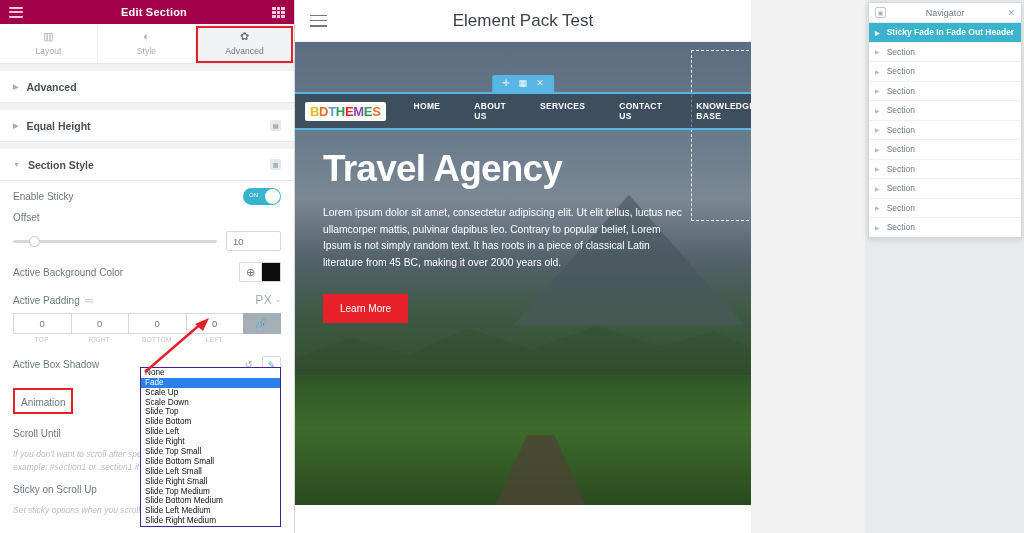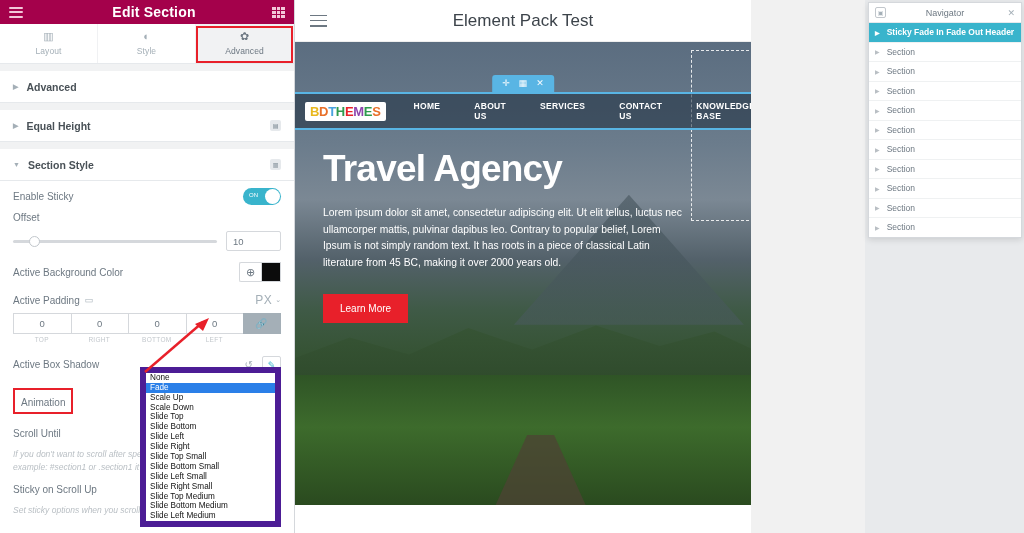--- a/index.html
+++ b/index.html
@@ -18,21 +18,21 @@
     border-right: 1px solid #d5d8dc;
     overflow: hidden;
   }
   #panel-header {
     height: 24px; background: #a4014b;
     display: flex; align-items: center; justify-content: space-between;
     padding: 0 9px;
   }
   #panel-header .title {
     position: absolute; left: 14px; right: 0; text-align: center;
-    color: #fff; font-size: 14px; font-weight: 700; letter-spacing: .2px;
+    color: #fff; font-size: 11px; font-weight: 700; letter-spacing: .2px;
     pointer-events: none;
   }
   .hamburger { width: 14px; height: 11px; display: flex; flex-direction: column;
     justify-content: space-between; z-index: 2; }
   .hamburger i { display: block; height: 2px; background: #f3c7d9; border-radius: 1px; }
   .gridicon { width: 13px; height: 11px; z-index: 2;
     display: grid; grid-template-columns: repeat(3, 1fr); grid-template-rows: repeat(3, 1fr); gap: 1px; }
   .gridicon i { background: #f3c7d9; display: block; }
 
   
@@ -115,21 +115,21 @@
     width: 140px; height: 19px; border: 1px solid #d5d8dc; border-radius: 2px;
     background: #fff; display: flex; align-items: center; padding: 0 6px;
     font-size: 9.5px; color: #6d7882; cursor: pointer;
   }
   .select-box .caret { margin-left: auto; font-size: 7px; color: #a4afb7; }
   #animation-label-box {
     border: 2px solid #e8202a; padding: 2px 6px; display: inline-block;
   }
   #dropdown-list {
     position: absolute; left: 140px; top: 367px; width: 141px;
-    background: #fff; border: 6px solid #4c1d95; z-index: 40;
+    background: #fff; border: 1px solid #4c1d95; z-index: 40;
     max-height: 160px; overflow: hidden;
   }
   .dd-item { height: 9.9px; padding: 0 4px; font-size: 8.2px; color: #111;
     display: flex; align-items: center; cursor: pointer; line-height: 1; }
   .dd-item.sel { background: #2a7fe8; color: #fff; }
 
   
   #red-arrow { position: absolute; left: 143px; top: 318px; z-index: 45; pointer-events: none; }
 
   

